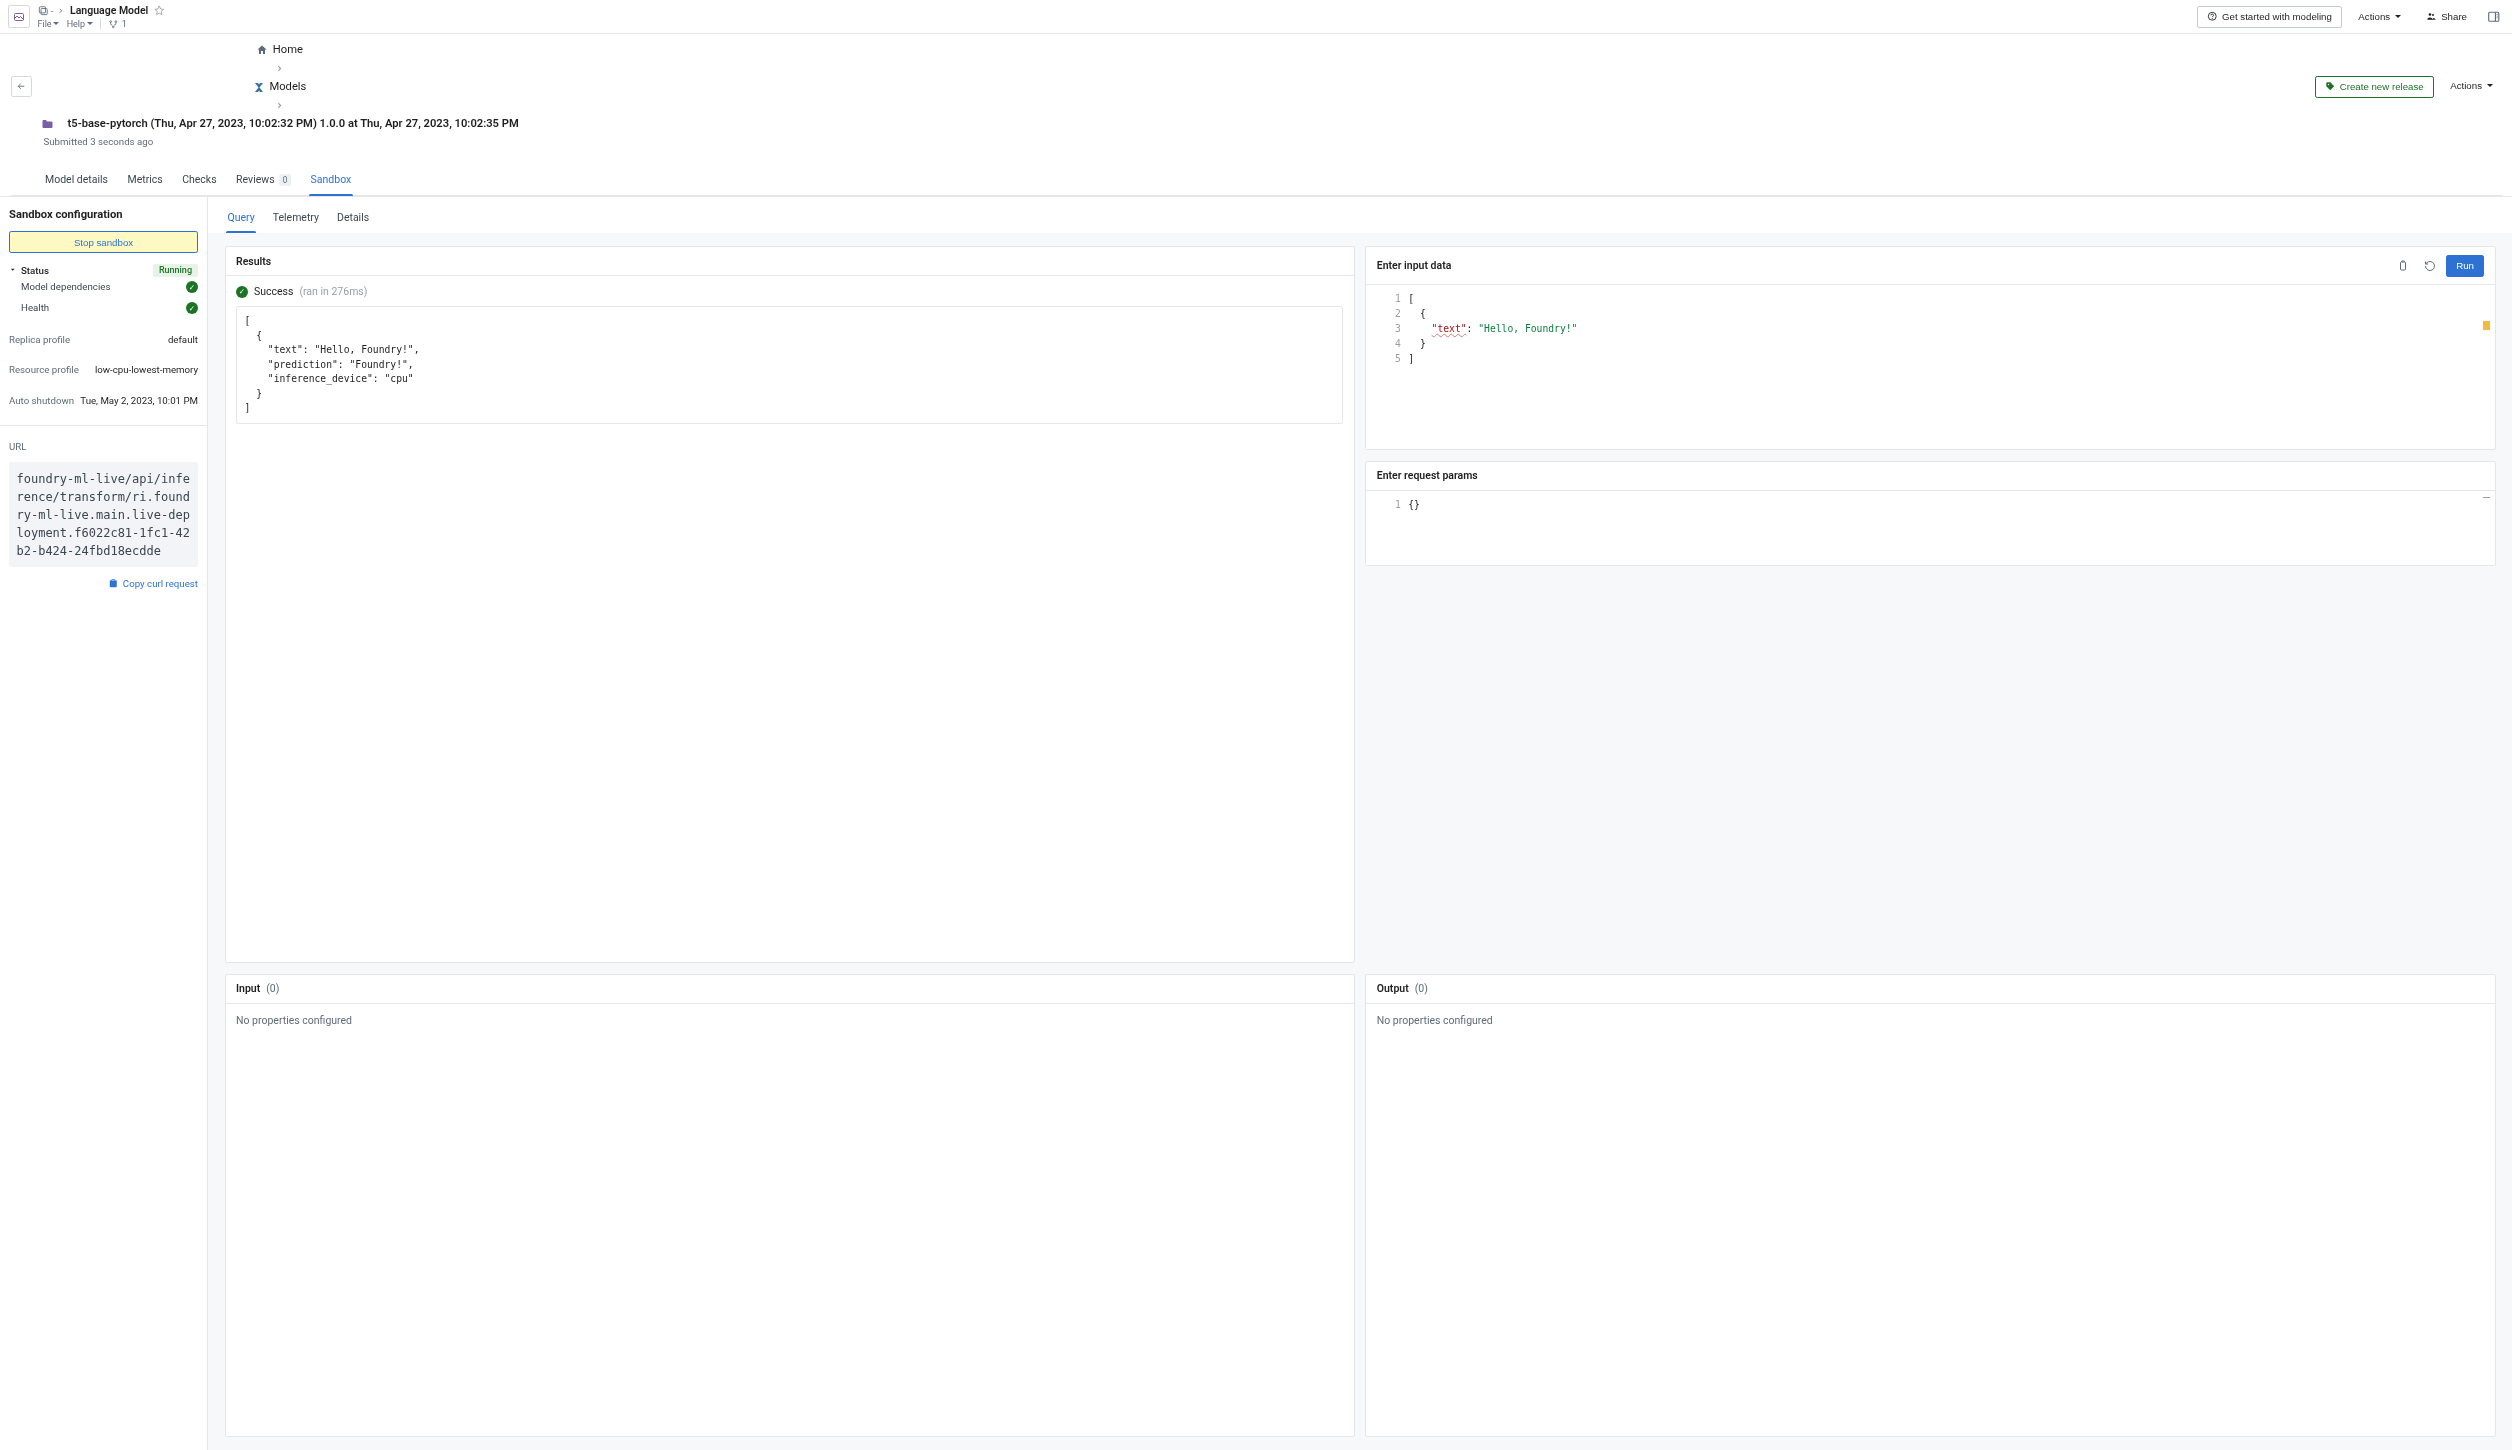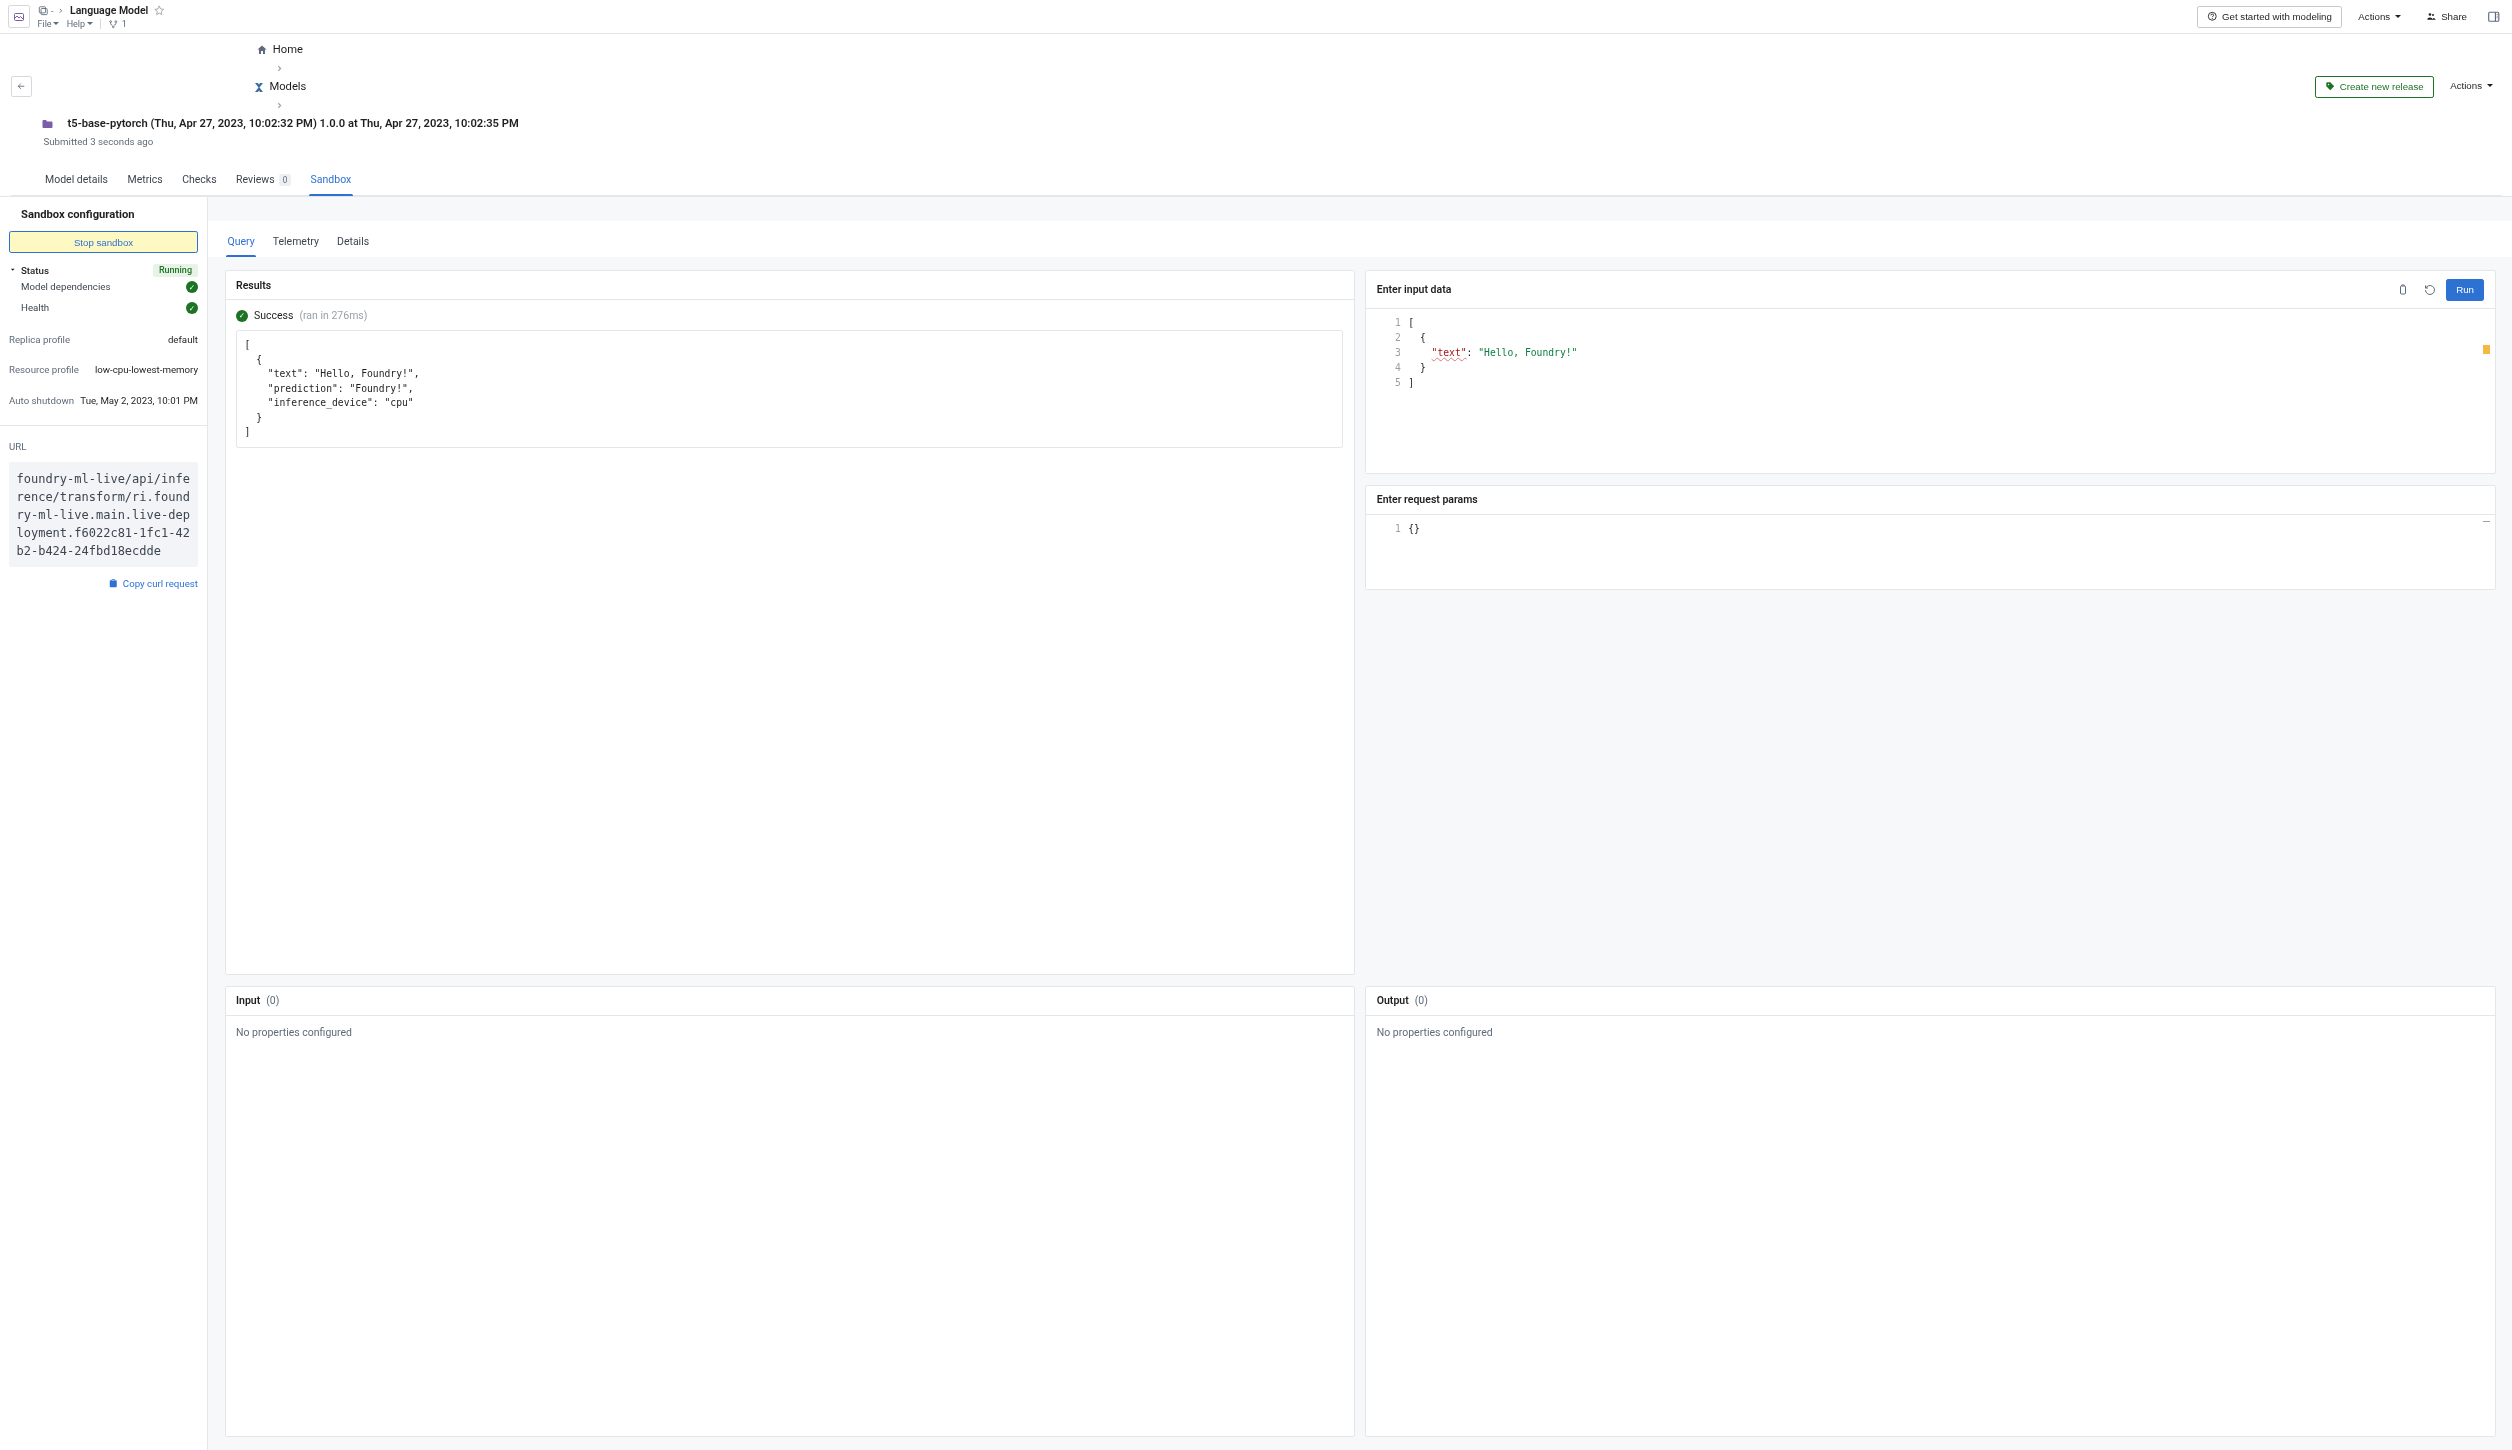--- a/index.html
+++ b/index.html
@@ -45,34 +45,34 @@
 
   .tabs-main { display: flex; gap: 16.5px; padding-left: 33px; margin-top: 4.5px; border-bottom: 0.7px solid #e4e6ea; }
   .tabs-main .tab { padding: 7.5px 1.5px 9px 1.5px; font-size: 10.5px; color: #3d4550; cursor: pointer; position: relative; display: flex; align-items: center; gap: 4.5px; margin-top: 8px; }
   .tabs-main .tab.active { color: #2d72d2; }
   .tabs-main .tab.active::after { content: ""; position: absolute; left: 0; right: 0; bottom: -0.7px; height: 2.2px; background: #2d72d2; border-radius: 1.5px 1.5px 0 0; }
   .badge-count { background: #edf0f3; color: #5f6b7a; border-radius: 2.2px; padding: 0 3.7px; font-size: 8.2px; line-height: 12px; }
 
   
   .body { flex: 1; display: flex; min-height: 0; }
   .sidebar { width: 208px; background: #fff; border-right: 0.7px solid #e4e6ea; padding: 10.5px 9px; display: flex; flex-direction: column; gap: 10.5px; overflow: auto; }
-  .sidebar h2 { font-size: 11.2px; font-weight: 700; margin-left: 12px; }
+  .sidebar h2 { font-size: 11.2px; font-weight: 700; }
   .stop-btn { width: 100%; justify-content: center; }
   .section-head { display: flex; align-items: center; gap: 4.5px; color: #1f1f1f; font-size: 9.7px; font-weight: 500; cursor: pointer; }
   .status-pill { margin-left: auto; background: #e6f3e6; color: #1d7324; padding: 1.5px 6px; border-radius: 2.2px; font-size: 9px; }
   .kv { display: flex; align-items: flex-start; justify-content: space-between; padding: 4.5px 0 4.5px 12px; color: #3d4550; font-size: 9.7px; }
   .kv .ok-dot { width: 12px; height: 12px; border-radius: 50%; background: #1d7324; display: inline-flex; align-items: center; justify-content: center; color: #fff; font-size: 7.5px; }
   .kv.plain { padding-left: 0; color: #5f6b7a; }
   .kv.plain .val { color: #1f1f1f; }
   .divider { height: 0.7px; background: #e4e6ea; margin: 4.5px -9px; }
   .label-small { color: #5f6b7a; font-size: 9.7px; }
   .url-box { background: #f2f4f7; border-radius: 2.2px; padding: 7.5px; font-family: Menlo, Consolas, monospace; font-size: 12px; line-height: 1.5; color: #3d4550; word-break: break-all; }
   .copy-link { display: flex; justify-content: flex-end; align-items: center; gap: 4.5px; color: #2d72d2; font-size: 9.7px; cursor: pointer; }
 
-  .main { flex: 1; display: flex; flex-direction: column; min-width: 0; margin-top: 24px; }
+  .main { flex: 1; display: flex; flex-direction: column; min-width: 0; }
   .tabs-sub { display: flex; gap: 15px; padding: 7.5px 18px 0 18px; background: #fff; }
   .tabs-sub .tab { padding: 6px 1.5px 9px 1.5px; font-size: 10.5px; color: #3d4550; cursor: pointer; position: relative; }
   .tabs-sub .tab.active { color: #2d72d2; }
   .tabs-sub .tab.active::after { content: ""; position: absolute; left: 0; right: 0; bottom: -0.7px; height: 2.2px; background: #2d72d2; border-radius: 1.5px 1.5px 0 0; }
 
   .workspace { flex: 1; padding: 13.5px 16.5px; display: grid; grid-template-columns: 1fr 1fr; grid-template-rows: auto auto; gap: 10.5px; background: #f7f8fa; overflow: auto; }
   .panel { background: #fff; border: 0.7px solid #e4e6ea; border-radius: 2.2px; display: flex; flex-direction: column; }
   .panel-head { display: flex; align-items: center; padding: 7.5px 10.5px; font-size: 10.5px; font-weight: 600; gap: 6px; }
   .panel-head .spacer { flex: 1; }
   .icon-btn { width: 21px; height: 21px; display: inline-flex; align-items: center; justify-content: center; color: #5f6b7a; cursor: pointer; border-radius: 2.2px; }

